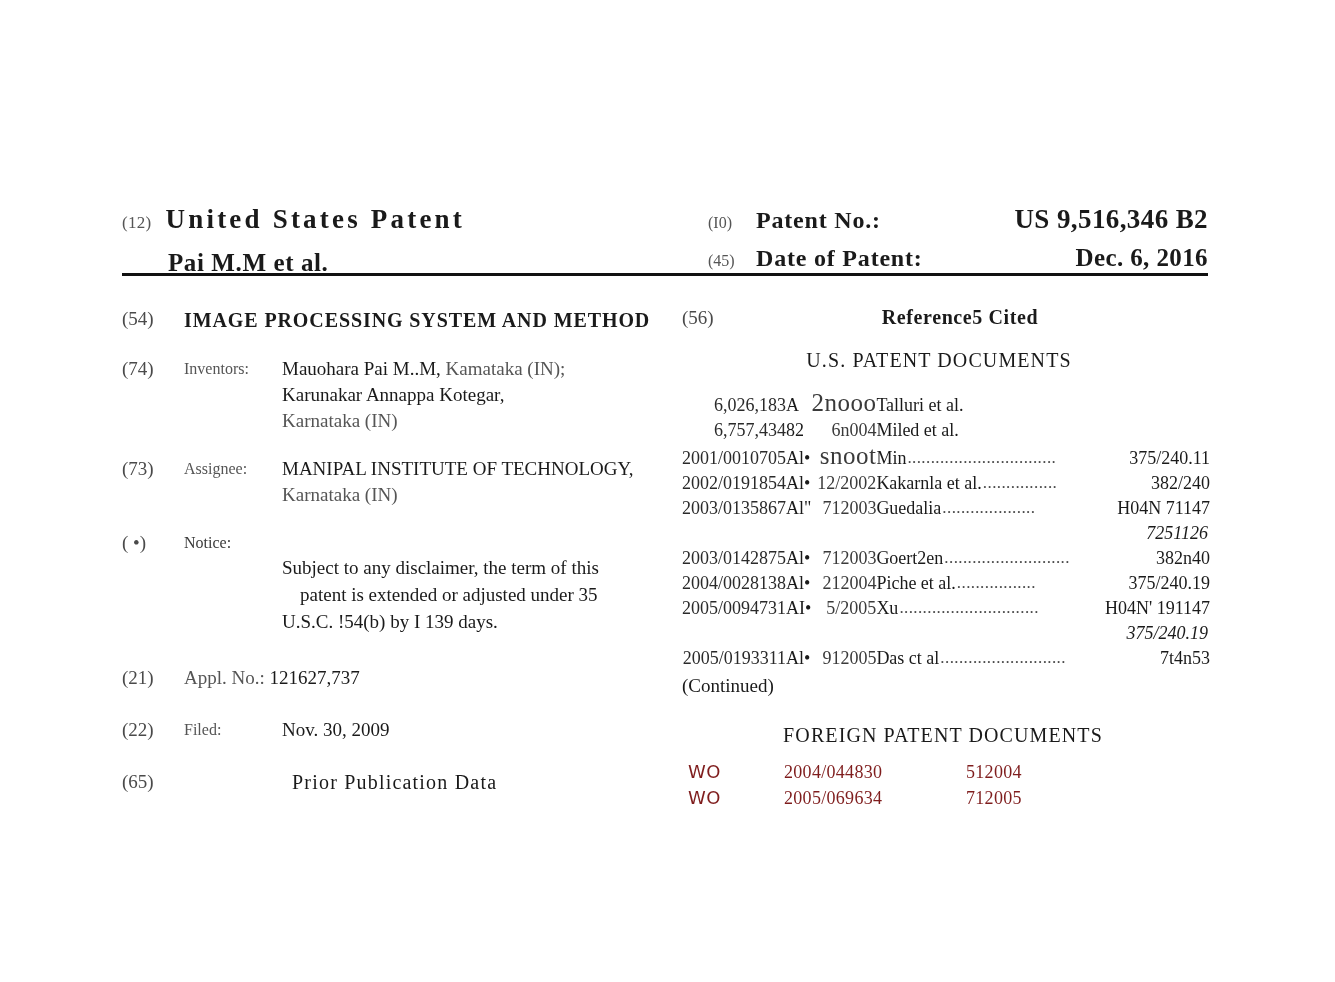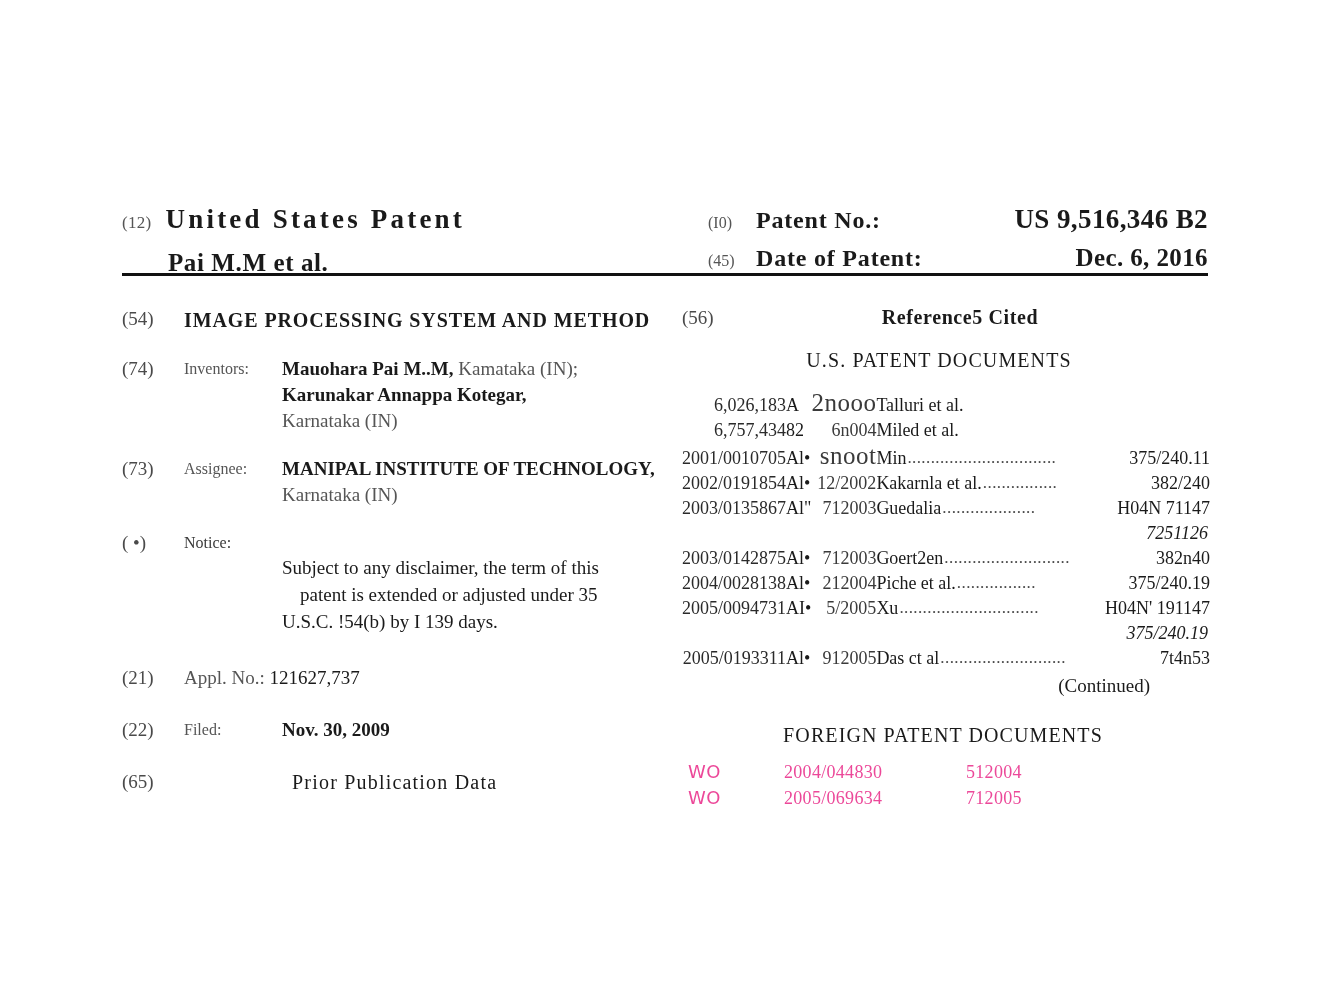--- a/index.html
+++ b/index.html
@@ -135,21 +135,21 @@
     font-size: 16px;
     color: #3a3a3a;
     line-height: 26px;
   }
   .fld-body {
     flex: 1;
     font-size: 19px;
     line-height: 26px;
   }
 
-  .t-bold { font-weight: bold; }
+  .t-bold { font-weight: normal; }
   .t-reg  { font-weight: normal; }
   .t-gray { color: #555; }
 
   .invention-title {
     font-size: 20px;
     font-weight: bold;
     letter-spacing: 0.9px;
     line-height: 28px;
   }
 
@@ -253,21 +253,21 @@
     white-space: nowrap;
     margin: 0 1px;
     color: #4a4a4a;
     letter-spacing: 0.4px;
     font-size: 17px;
     position: relative;
     top: -1px;
   }
   .ld-class { flex: none; }
   .cont-row td {
-    text-align: right;
+    text-align: left;
     padding-top: 2px;
     padding-right: 60px;
     font-size: 19px;
   }
   .class-second td {
     text-align: right;
     font-size: 18px;
     padding-right: 2px;
     font-style: italic;
   }
@@ -276,21 +276,21 @@
   .foreigns {
     width: 100%;
     border-collapse: collapse;
     margin-left: 6px;
   }
   .foreigns td {
     font-size: 18px;
     line-height: 26px;
     padding: 0;
     white-space: nowrap;
-    color: #ec4899;
+    color: #7f1d1d;
   }
   .f-cc {
     width: 96px;
     font-family: "DejaVu Sans", "Liberation Sans", sans-serif;
     font-size: 16px;
     letter-spacing: 0.5px;
   }
   .f-no {
     width: 182px;
     letter-spacing: 0.3px;

